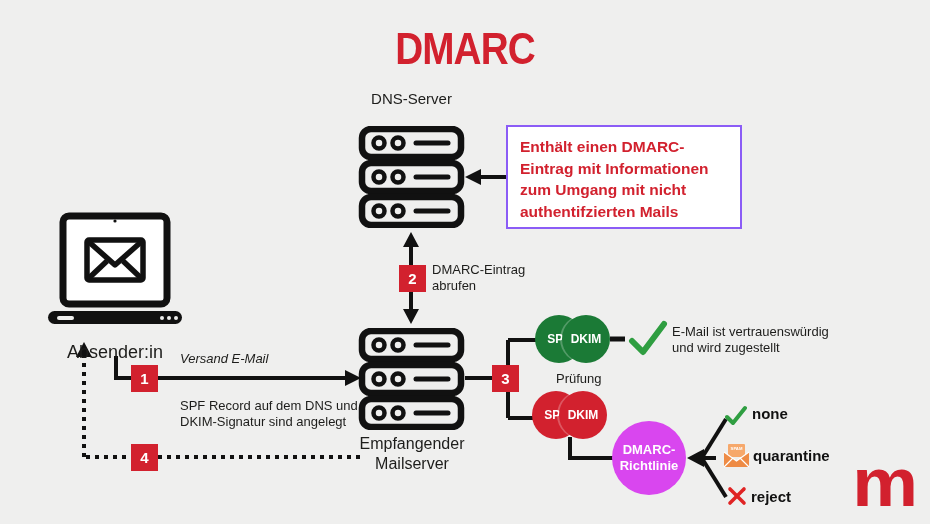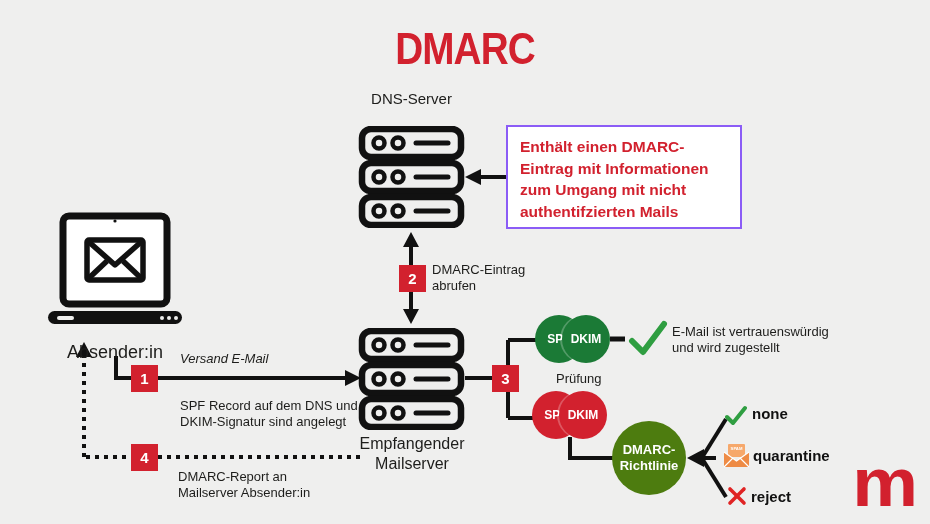--- a/index.html
+++ b/index.html
@@ -40,21 +40,21 @@
   .chip { width:48px; height:48px; border-radius:50%; display:flex; align-items:center;
           justify-content:center; color:#fff; font-weight:bold; font-size:12px; }
   .chip.green { background:#1b7a36; }
   .chip.red { background:#d2212e; }
   .spf-pass { left:535px; top:315px; z-index:2; }
   .dkim-pass { left:562px; top:315px; z-index:3; box-shadow:-2px 0 0 rgba(255,255,255,.25); }
   .spf-fail { left:532px; top:391px; z-index:2; }
   .dkim-fail { left:559px; top:391px; z-index:3; box-shadow:-2px 0 0 rgba(255,255,255,.25); }
 
   .policy-circle { left:612px; top:421px; width:74px; height:74px; border-radius:50%;
-                   background:#4d7c0f; color:#fff; font-weight:bold; font-size:13px;
+                   background:#d946ef; color:#fff; font-weight:bold; font-size:13px;
                    line-height:16px; display:flex; align-items:center; justify-content:center;
                    text-align:center; z-index:2; padding:0 6px; }
 
   .outcome-label { font-weight:bold; font-size:15px; color:#111; }
   .lbl-none { left:752px; top:405px; }
   .lbl-quarantine { left:753px; top:447px; }
   .lbl-reject { left:751px; top:488px; }
 
   .logo-m { right:14px; bottom:4px; font-size:74px; font-weight:800; color:#d2212e;
             letter-spacing:-2px; line-height:1; transform:scaleY(.92); }
@@ -193,21 +193,20 @@
   <div class="abs step-text txt-versand">Versand E-Mail</div>
   <div class="abs step-text txt-spf-record">SPF Record auf dem DNS und DKIM-Signatur sind angelegt</div>
 
   <div class="abs step-badge badge-2">2</div>
   <div class="abs step-text txt-eintrag">DMARC-Eintrag abrufen</div>
 
   <div class="abs step-badge badge-3">3</div>
   <div class="abs step-text txt-pruefung">Prüfung</div>
 
   <div class="abs step-badge badge-4">4</div>
-  <div class="abs step-text txt-report">DMARC-Report an Mailserver Absender:in</div>
 
   <div class="abs chip green spf-pass">SPF</div>
   <div class="abs chip green dkim-pass">DKIM</div>
   <div class="abs icon-slot" style="left:628px; top:317px;">
     <svg width="40" height="44" viewBox="0 0 40 44">
       <polyline points="4,24 15,35 36,7" fill="none" stroke="#2f9e41" stroke-width="6" stroke-linecap="round" stroke-linejoin="round"></polyline>
     </svg>
   </div>
   <div class="abs step-text txt-pass">E-Mail ist vertrauenswürdig und wird zugestellt</div>
 

